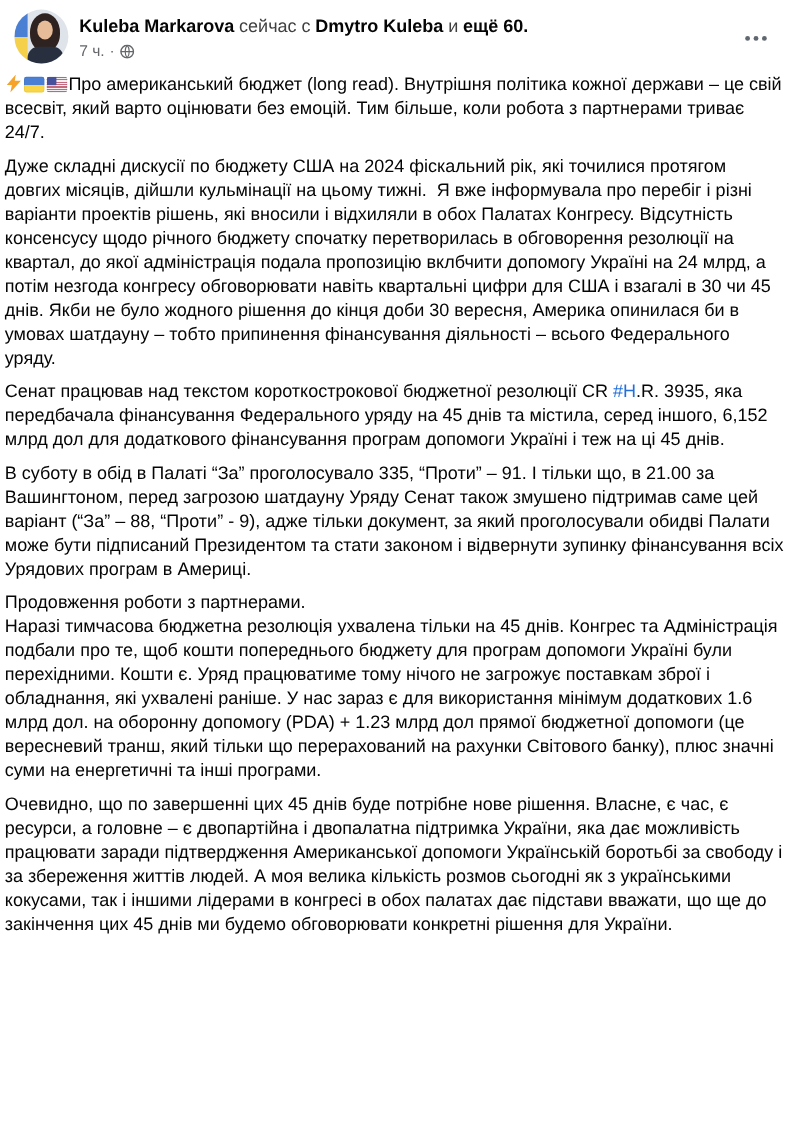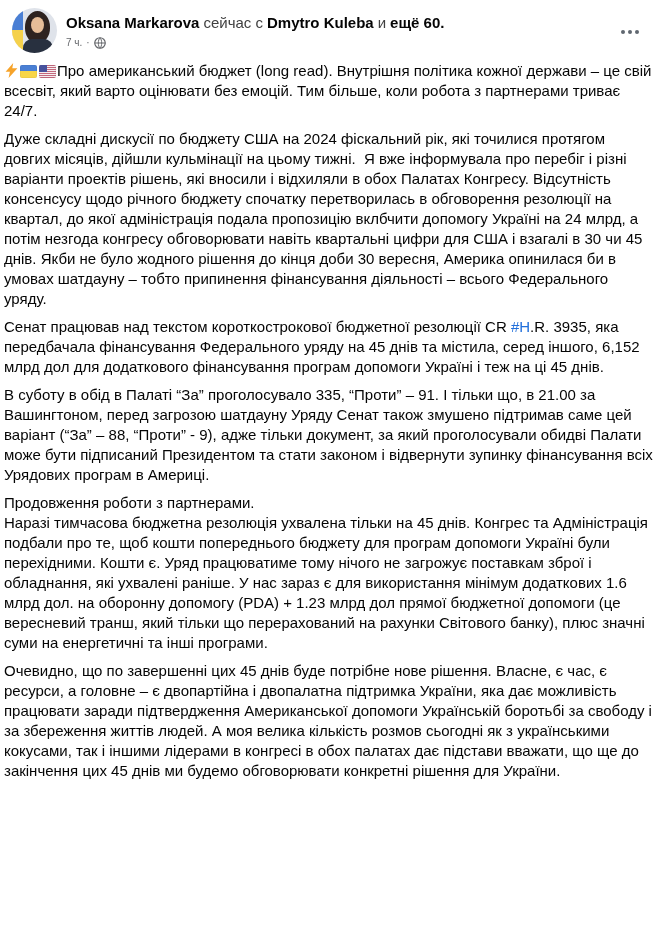--- a/index.html
+++ b/index.html
@@ -26,21 +26,21 @@
   .avatar .face { position: absolute; left: 19px; top: 9px; width: 13px; height: 16px;
     border-radius: 50%; background: #e6bd98; }
   .avatar .torso { position: absolute; left: 11px; top: 31px; width: 30px; height: 16px;
     border-radius: 9px 9px 0 0; background: #28303f; }
 
   .header-text { margin-left: 9px; padding-top: 5px; min-width: 0; }
   .name-row { font-size: 15px; line-height: 19px; color: #050505; }
   .name-row .seg { margin-right: 4px; }
   .name-row .bold-link { font-weight: 700; color: #050505; text-decoration: none; cursor: pointer; }
   .name-row .muted { color: #404040; font-weight: 400; }
-  .meta-row { margin-top: 3px; font-size: 10px; line-height: 16px; color: #65676b;
+  .meta-row { margin-top: 3px; font-size: 13px; line-height: 16px; color: #65676b;
     display: flex; align-items: center; gap: 4px; }
   .meta-row a { color: #65676b; text-decoration: none; cursor: pointer; }
   .globe { display: inline-block; width: 12px; height: 12px; }
 
   .menu-dots {
     position: absolute; top: 24px; right: 26px;
     display: flex; gap: 3px; padding: 6px 2px; cursor: pointer;
     background: transparent; border: none;
   }
   .menu-dots i { width: 4px; height: 4px; border-radius: 50%; background: #606770; display: block; }
@@ -76,21 +76,21 @@
 
   <div class="post-header">
     <div class="avatar">
       <div class="flag-strip"></div>
       <div class="hair"></div>
       <div class="face"></div>
       <div class="torso"></div>
     </div>
     <div class="header-text">
       <div class="name-row">
-        <a class="seg bold-link">Oksana Markarova</a><span class="seg muted">сейчас с</span><a class="seg bold-link">Dmytro Kuleba</a><span class="seg muted">и</span><a class="seg bold-link">ещё 60.</a>
+        <a class="seg bold-link">Kuleba Markarova</a><span class="seg muted">сейчас с</span><a class="seg bold-link">Dmytro Kuleba</a><span class="seg muted">и</span><a class="seg bold-link">ещё 60.</a>
       </div>
       <div class="meta-row">
         <a>7 ч.</a>
         <span>·</span>
         <span class="globe">
           <svg width="12" height="12" viewBox="0 0 16 16">
             <circle cx="8" cy="8" r="7" fill="none" stroke="#65676b" stroke-width="1.6"></circle>
             <path d="M1 8 H15 M8 1 C5 4 5 12 8 15 M8 1 C11 4 11 12 8 15" fill="none" stroke="#65676b" stroke-width="1.3"></path>
           </svg>
         </span>

